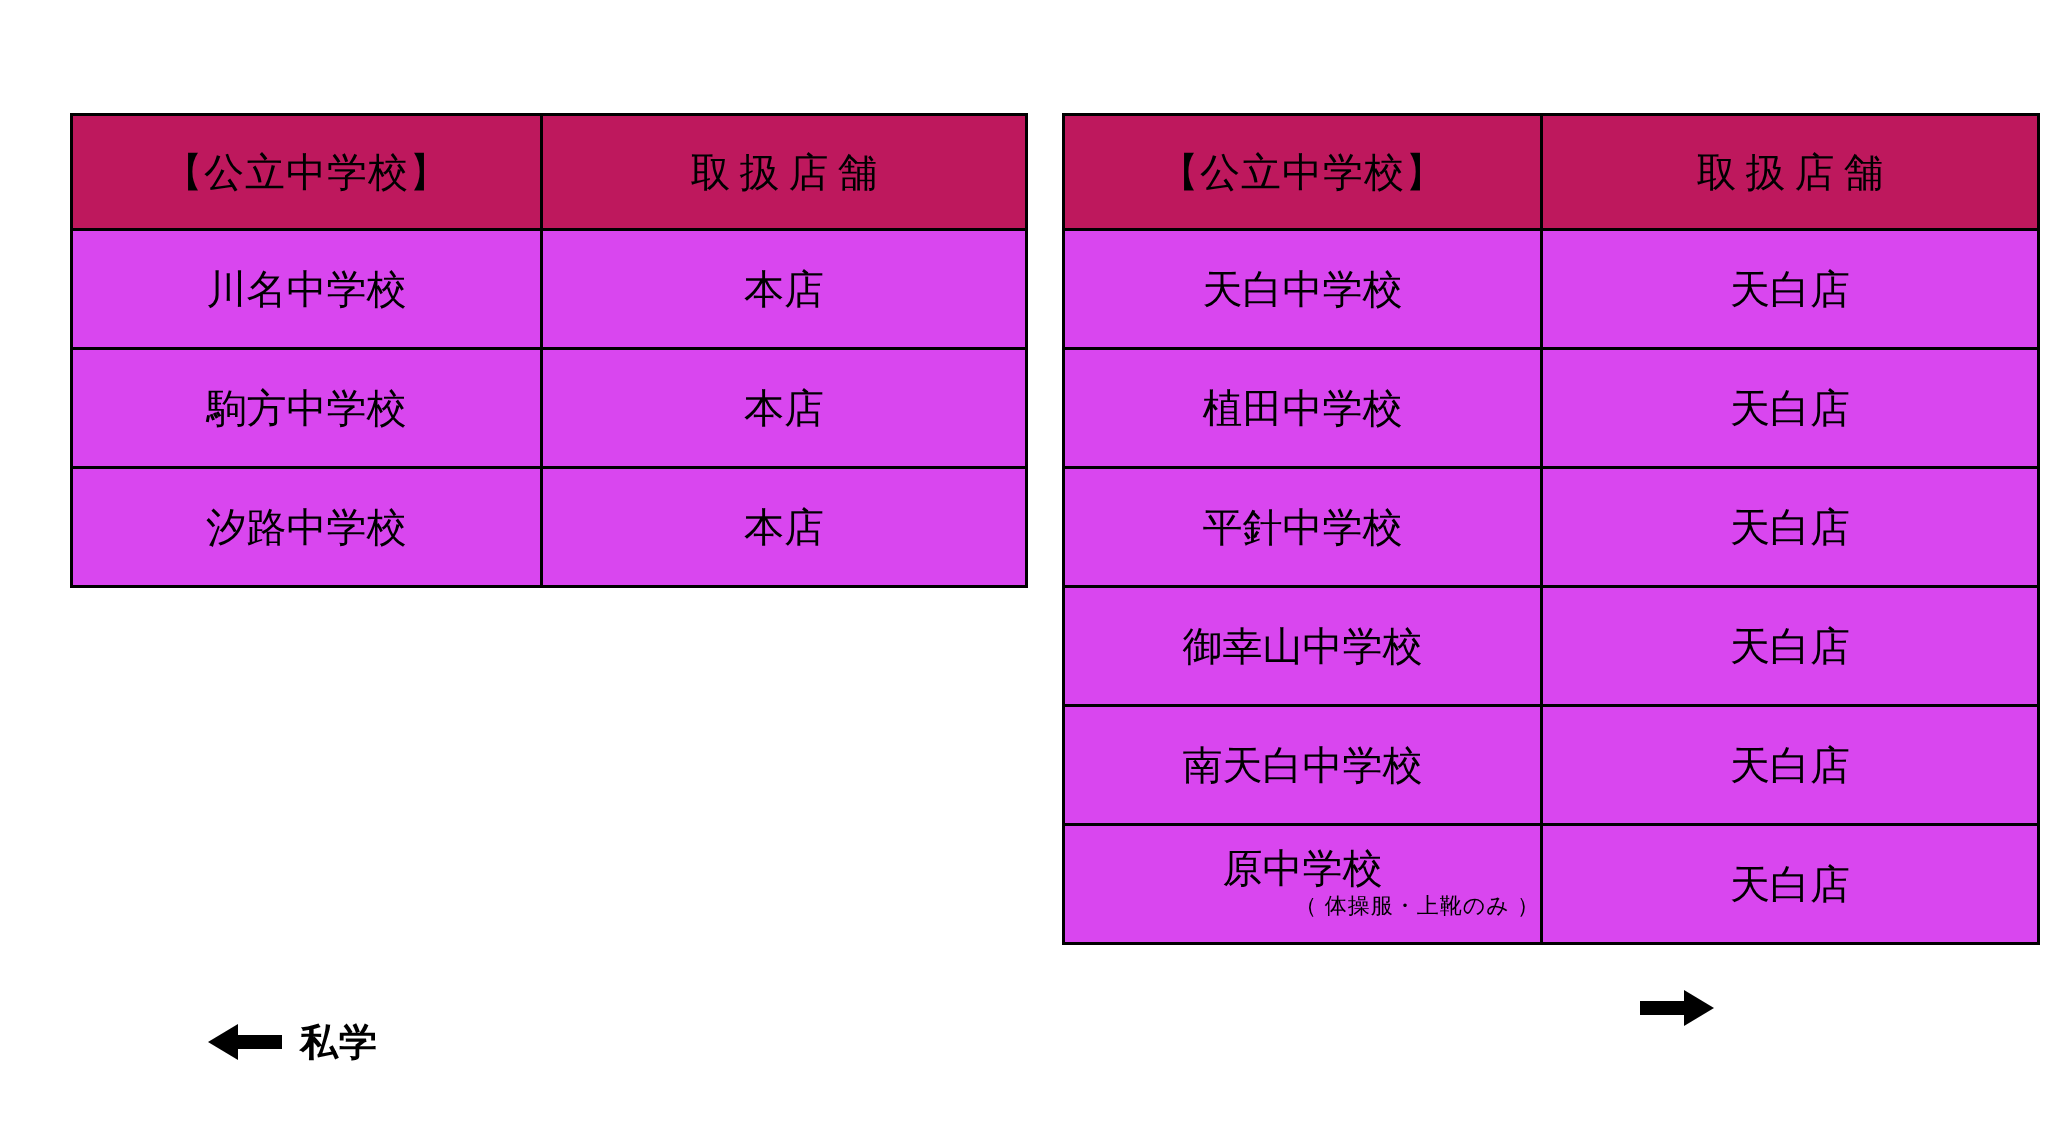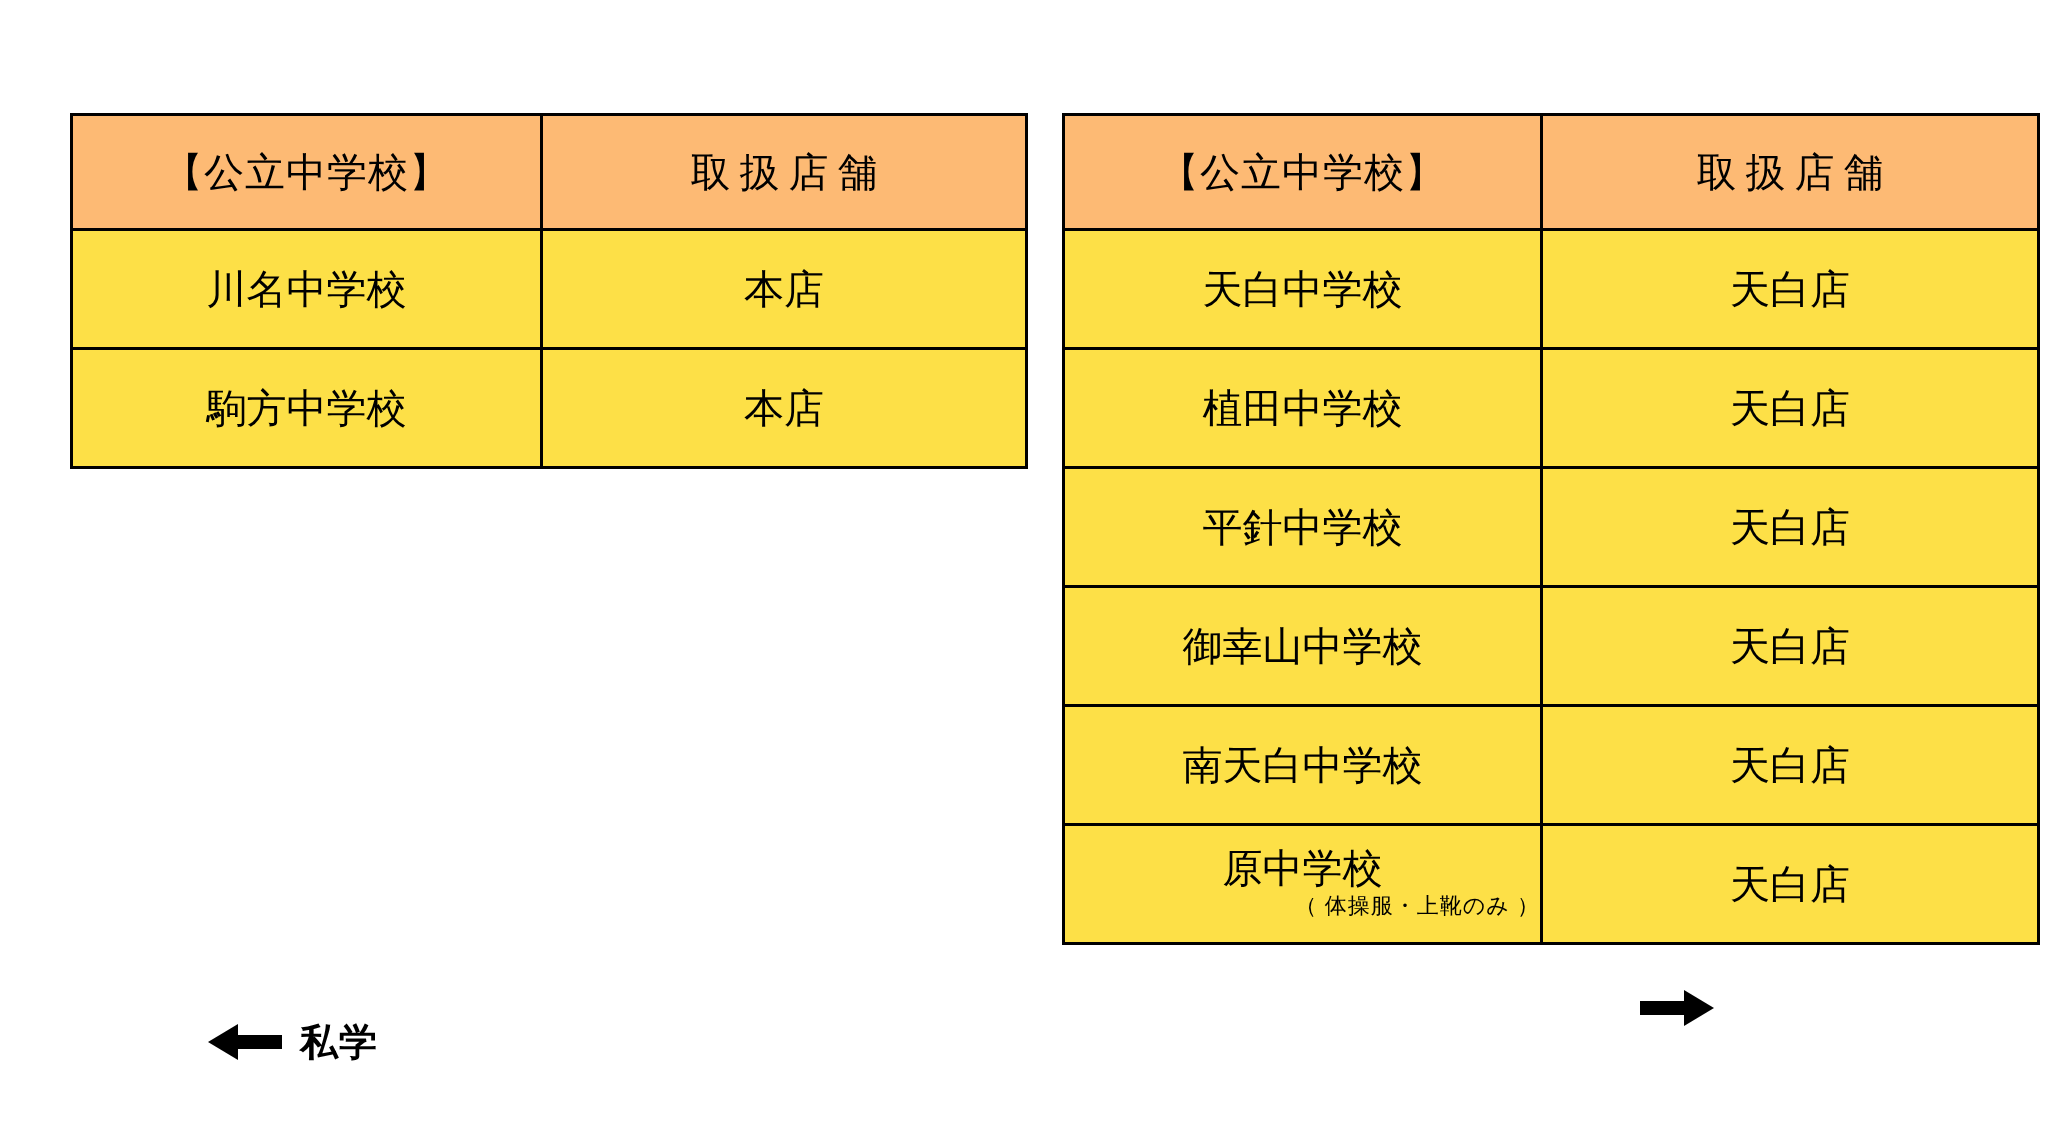--- a/index.html
+++ b/index.html
@@ -27,25 +27,25 @@
     border-collapse: collapse;
     table-layout: fixed;
   }
   .school-table th,
   .school-table td {
     border: 3px solid #000000;
     text-align: center;
     vertical-align: middle;
     font-weight: 400;
     color: #000;
-    background: #fde047;
+    background: #d946ef;
     padding: 0;
   }
   .school-table thead th {
-    background: #fdba74;
+    background: #be185d;
     height: 112px;
     font-size: 40px;
     letter-spacing: 1px;
   }
   .school-table thead th.head-store {
     letter-spacing: 9px;
     text-indent: 9px;
   }
   .school-table tbody td {
     height: 116px;
@@ -166,20 +166,26 @@
             <span class="cell-main">川名中学校</span>
           </td>
         <td>本店</td>
       </tr>
       <tr>
         <td>
             <span class="cell-main">駒方中学校</span>
           </td>
         <td>本店</td>
       </tr>
+      <tr>
+        <td>
+            <span class="cell-main">汐路中学校</span>
+          </td>
+        <td>本店</td>
+      </tr>
     </tbody>
   </table>
 
   <table class="school-table" id="table-right">
     <colgroup>
         <col class="c1">
         <col class="c2">
       </colgroup>
     <thead>
       <tr>

